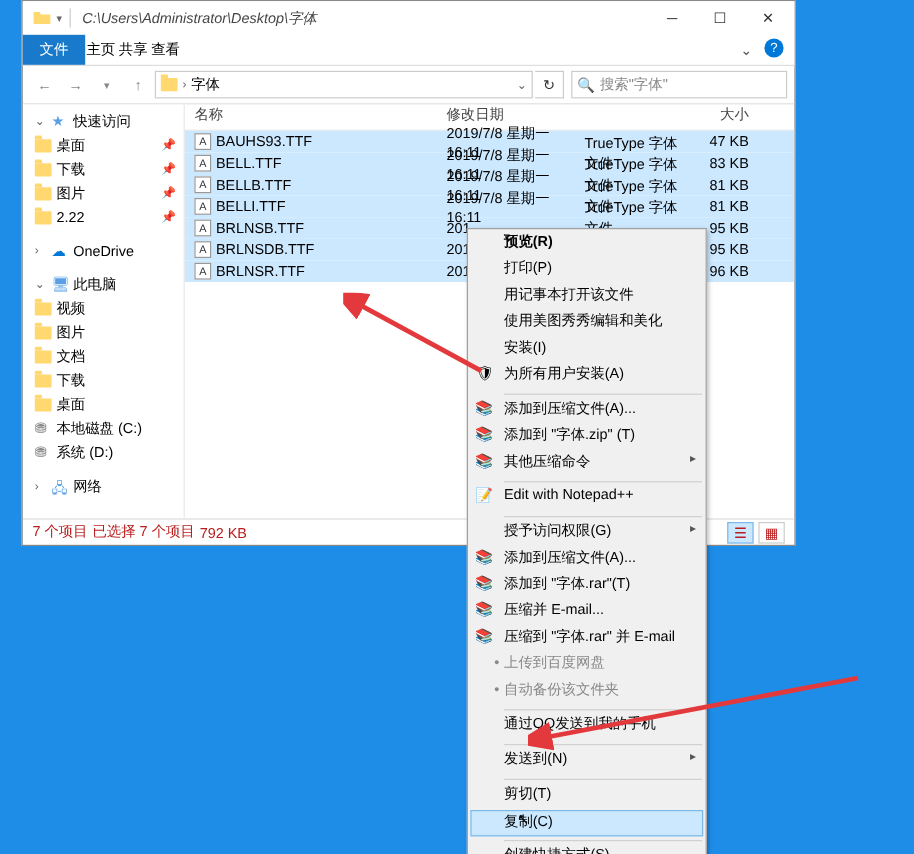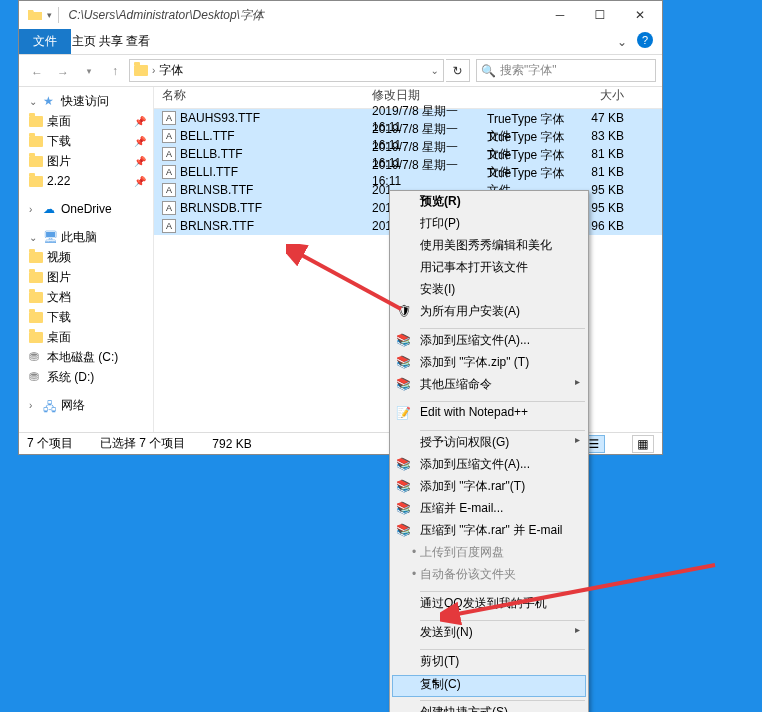--- a/index.html
+++ b/index.html
@@ -144,22 +144,22 @@
       background: #cce8ff;
     }
     .row .col.name { display: flex; align-items: center; gap: 4px; }
     .font-icon { width: 14px; height: 14px; background: #fff; border: 1px solid #999; display: inline-flex; align-items: center; justify-content: center; font-size: 9px; color: #333; }
     .statusbar {
       height: 22px;
       border-top: 1px solid #ddd;
       display: flex;
       align-items: center;
       padding: 0 8px;
-      color: #000000;
-      gap: 27px;
+      color: #b91c1c;
+      gap: 4px;
       text-align: center;
     }
     .statusbar .flex { flex: 1; }
     .statusbar .view-btn { width: 22px; height: 18px; border: 1px solid #ccc; display: flex; align-items: center; justify-content: center; }
     .statusbar .view-btn.active { background: #cce8ff; border-color: #7ab8e8; }
 
     .context-menu {
       position: absolute;
       left: 389px;
       top: 190px;
@@ -403,24 +403,24 @@
 </div>
 
 <div class="context-menu" id="ctxmenu">
     <div class="mitem bold">
       <span>预览(R)</span>
     </div>
     <div class="mitem">
       <span>打印(P)</span>
     </div>
     <div class="mitem">
+      <span>用记事本打开该文件</span>
+    </div>
+    <div class="mitem">
       <span>使用美图秀秀编辑和美化</span>
-    </div>
-    <div class="mitem">
-      <span>用记事本打开该文件</span>
     </div>
     <div class="mitem">
       <span>安装(I)</span>
     </div>
     <div class="mitem">
       <span class="micon">🛡</span>
       <span>为所有用户安装(A)</span>
     </div>
     <div class="sep"></div>
     <div class="mitem">

